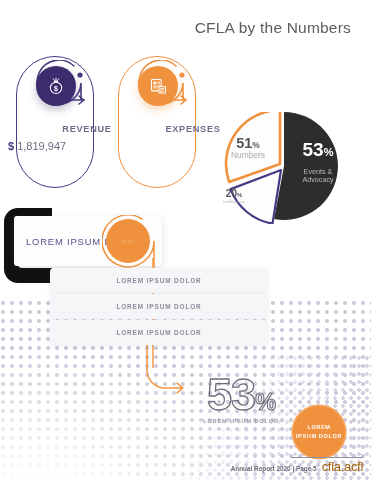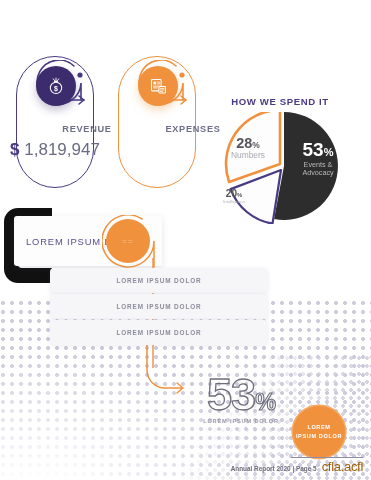--- a/index.html
+++ b/index.html
@@ -67,22 +67,22 @@
     text-align: center;
     font-size: 9.2px;
     letter-spacing: .7px;
     font-weight: bold;
     color: #6e6e8c;
     margin-left: 32px;
   }
   .capsule-value {
     position: absolute;
     left: -9px; right: -9px; top: 84px;
-    text-align: center;
-    font-size: 17px;
+    text-align: left;
+    font-size: 11px;
     color: #6b6b84;
     white-space: nowrap;
   }
   .capsule-value .cur { font-weight: bold; color: #4a3a84; }
 
   
   .icon-bubble {
     position: absolute;
     width: 40px; height: 40px;
     border-radius: 50%;
@@ -108,21 +108,21 @@
   .pie-label {
     position: absolute;
     text-align: center;
     line-height: 1.05;
     pointer-events: none;
   }
   .pie-pct { font-weight: bold; }
   .pie-pct .sml { font-size: .58em; font-weight: bold; }
   #lbl-events { left: 88px; top: 44px; width: 68px; color: #ffffff; }
   #lbl-events .pie-pct { font-size: 19px; }
-  #lbl-events .pie-sub { font-size: 7.2px; color: #b9b9b9; margin-top: 1px; }
+  #lbl-events .pie-sub { font-size: 7.2px; color: #b9b9b9; margin-top: 8px; }
   #lbl-advocacy { left: 22px; top: 40px; width: 60px; color: #6b6b72; }
   #lbl-advocacy .pie-pct { font-size: 14.5px; color: #55555c; }
   #lbl-advocacy .pie-sub { font-size: 8.4px; color: #a9a9b2; margin-top: 0px; }
   #lbl-intel { left: 12px; top: 93px; width: 52px; color: #6b6b72; }
   #lbl-intel .pie-pct { font-size: 10px; color: #55555c; }
   #lbl-intel .pie-sub { font-size: 4.3px; color: #b0b0ba; margin-top: 0px; }
 
   
   #bracket {
     position: absolute; left: 2px; top: 206px;
@@ -210,20 +210,21 @@
   }
 </style>
 </head>
 <body>
 
 <div id="page">
 
   <div class="halftone"></div>
   <div class="halftone2"></div>
 
+  <div class="page-title">CFLA by the Numbers</div>
 
   <div class="capsule" id="capsule-revenue"></div>
   <svg class="arc-svg" style="left:24px; top:60px;" width="72" height="48" viewBox="0 0 72 48">
     <path d="M 50 6 A 22 22 0 1 0 57 23 L 57 40" fill="none" stroke="#4a3a84" stroke-width="1.6" stroke-linecap="round"></path>
     <path d="M 20 40 L 60 40" fill="none" stroke="#4a3a84" stroke-width="1.6" stroke-linecap="round"></path>
     <path d="M 55 36 L 60 40 L 55 44" fill="none" stroke="#4a3a84" stroke-width="1.6" stroke-linecap="round" stroke-linejoin="round"></path>
     <circle cx="56" cy="15" r="2.6" fill="#4a3a84"></circle>
   </svg>
   <div class="icon-bubble" id="icon-revenue">
     <svg width="22" height="22" viewBox="0 0 24 24" aria-hidden="true">
@@ -251,40 +252,39 @@
       <rect x="4" y="4" width="11" height="13" rx="1" fill="none" stroke="#ffffff" stroke-width="1.2"></rect>
       <rect x="6.2" y="6.4" width="3.2" height="3.2" fill="#ffffff"></rect>
       <path d="M11 7 h2.2 M11 9 h2.2 M6.2 11.6 h7 M6.2 13.6 h4.4" stroke="#ffffff" stroke-width="1" stroke-linecap="round"></path>
       <rect x="12.5" y="12" width="7.5" height="7.5" rx="1" fill="#f0913e" stroke="#ffffff" stroke-width="1.2"></rect>
       <path d="M14.2 14.2 h4.2 M14.2 16 h4.2 M14.2 17.7 h2.4" stroke="#ffffff" stroke-width=".9" stroke-linecap="round"></path>
     </svg>
   </div>
   <div class="capsule-label" style="left:118px; width:86px; top:124px;">EXPENSES</div>
 
   <div id="pie-block">
-    <div class="pie-title">HOW WE SPEND IT</div>
 
     <svg width="172" height="112" viewBox="0 0 172 112" style="position:absolute;left:0;top:16px;">
 
       <path d="M 88 54 L 88 0 A 54 54 0 1 1 78.1 107.1 Z" fill="#2d2d2d"></path>
 
       <path d="M 84 52 L 84 -2 A 54 54 0 0 0 33.1 70.0 Z" fill="#fdfdfd" stroke="#f0913e" stroke-width="2.6" stroke-linejoin="round"></path>
 
       <path d="M 85 58 L 34.6 77.1 A 54 54 0 0 0 76.5 111.6 Z" fill="#fdfdfd" stroke="#4a3a84" stroke-width="2.2" stroke-linejoin="round"></path>
     </svg>
 
     <div class="pie-label" id="lbl-events">
       <div class="pie-pct"><span>53</span><span class="sml">%</span></div>
       <div class="pie-sub">
         <span>Events &amp;</span><br><span>Advocacy</span>
       </div>
     </div>
 
     <div class="pie-label" id="lbl-advocacy">
-      <div class="pie-pct"><span>28</span><span class="sml">%</span></div>
+      <div class="pie-pct"><span>51</span><span class="sml">%</span></div>
       <div class="pie-sub">Numbers</div>
     </div>
 
     <div class="pie-label" id="lbl-intel">
       <div class="pie-pct"><span>20</span><span class="sml">%</span></div>
       <div class="pie-sub">Intelligence</div>
     </div>
   </div>
 
   <svg id="bracket" viewBox="0 0 52 79">

